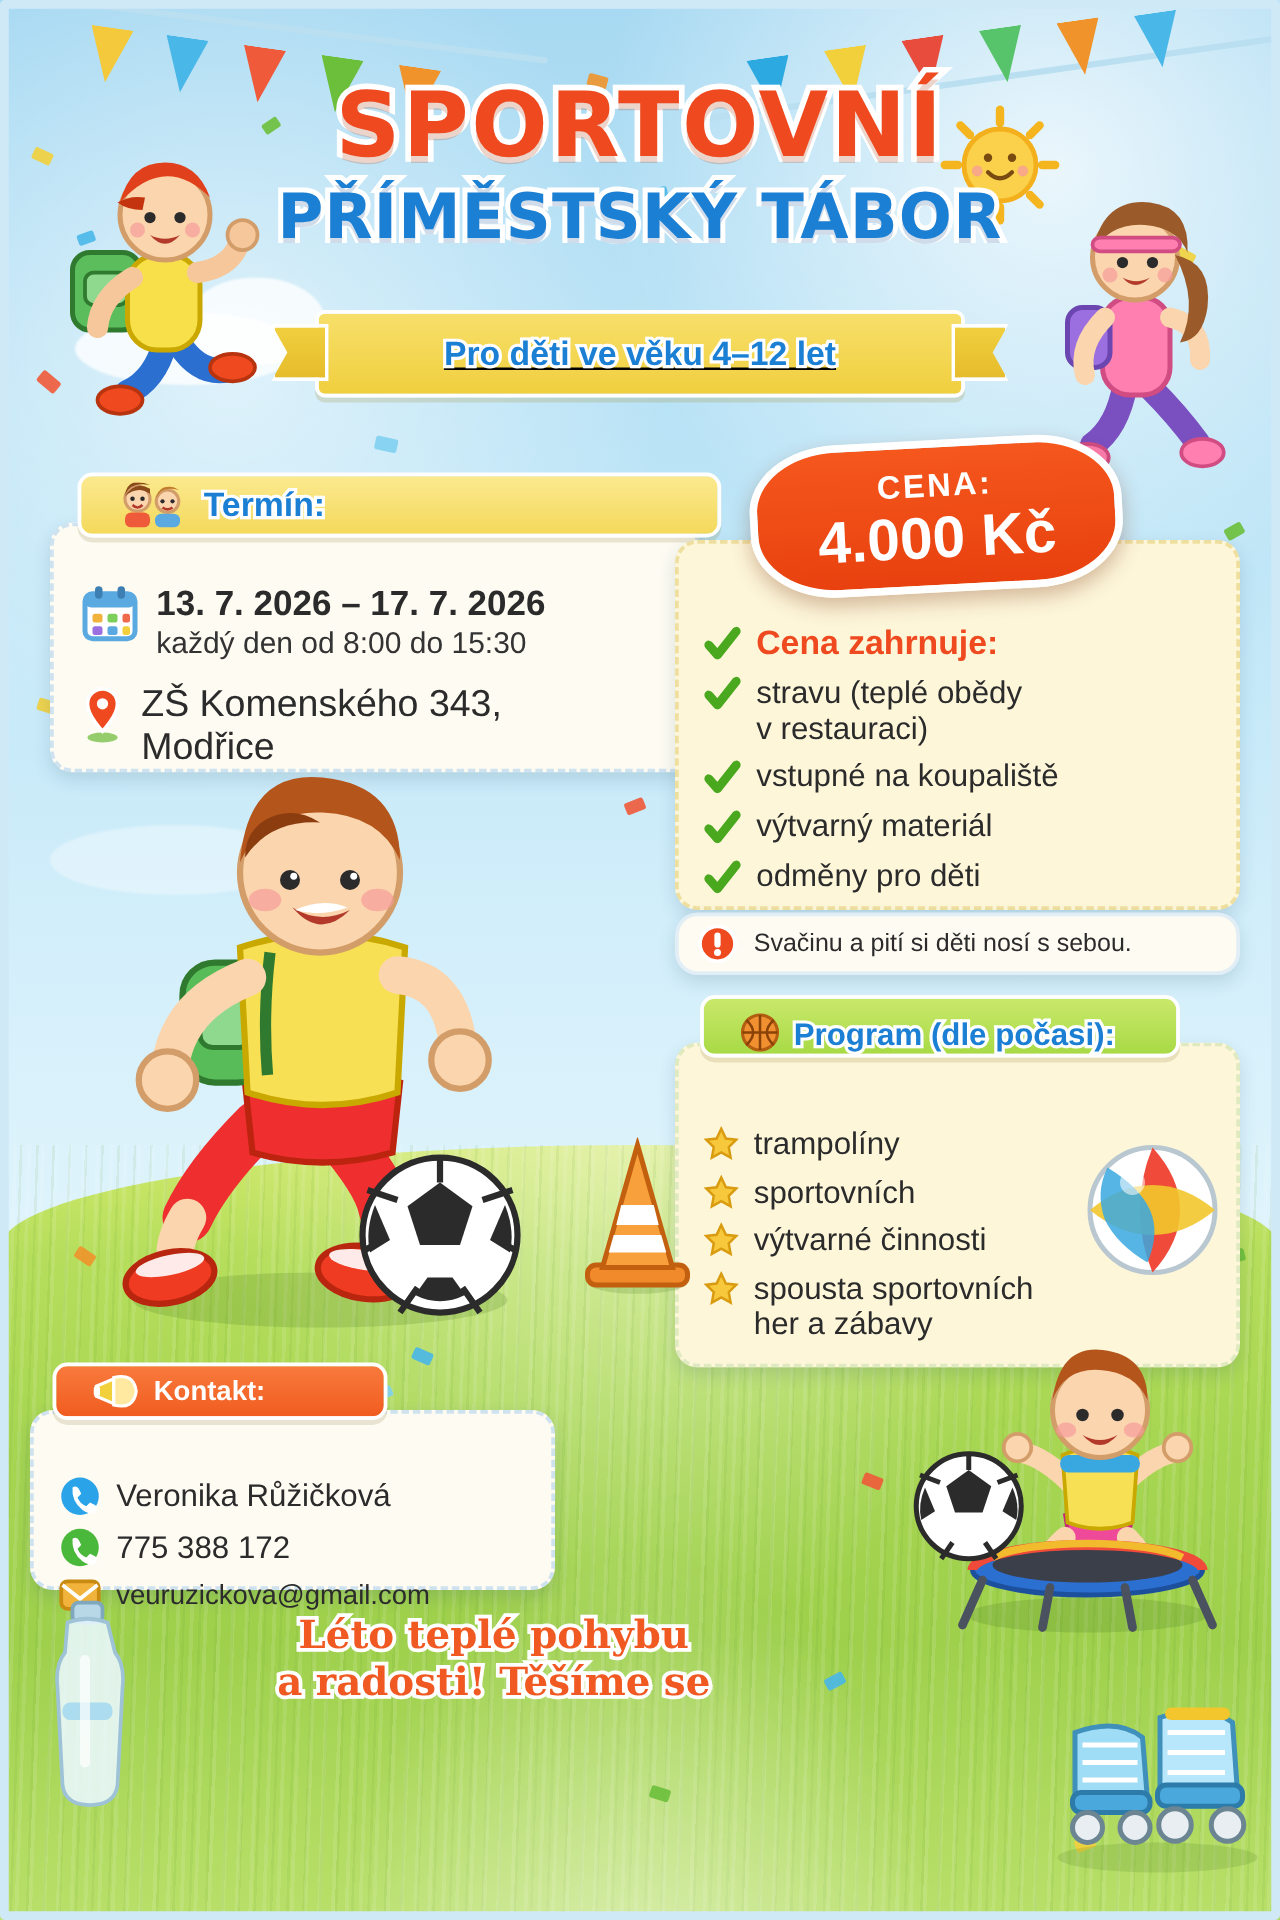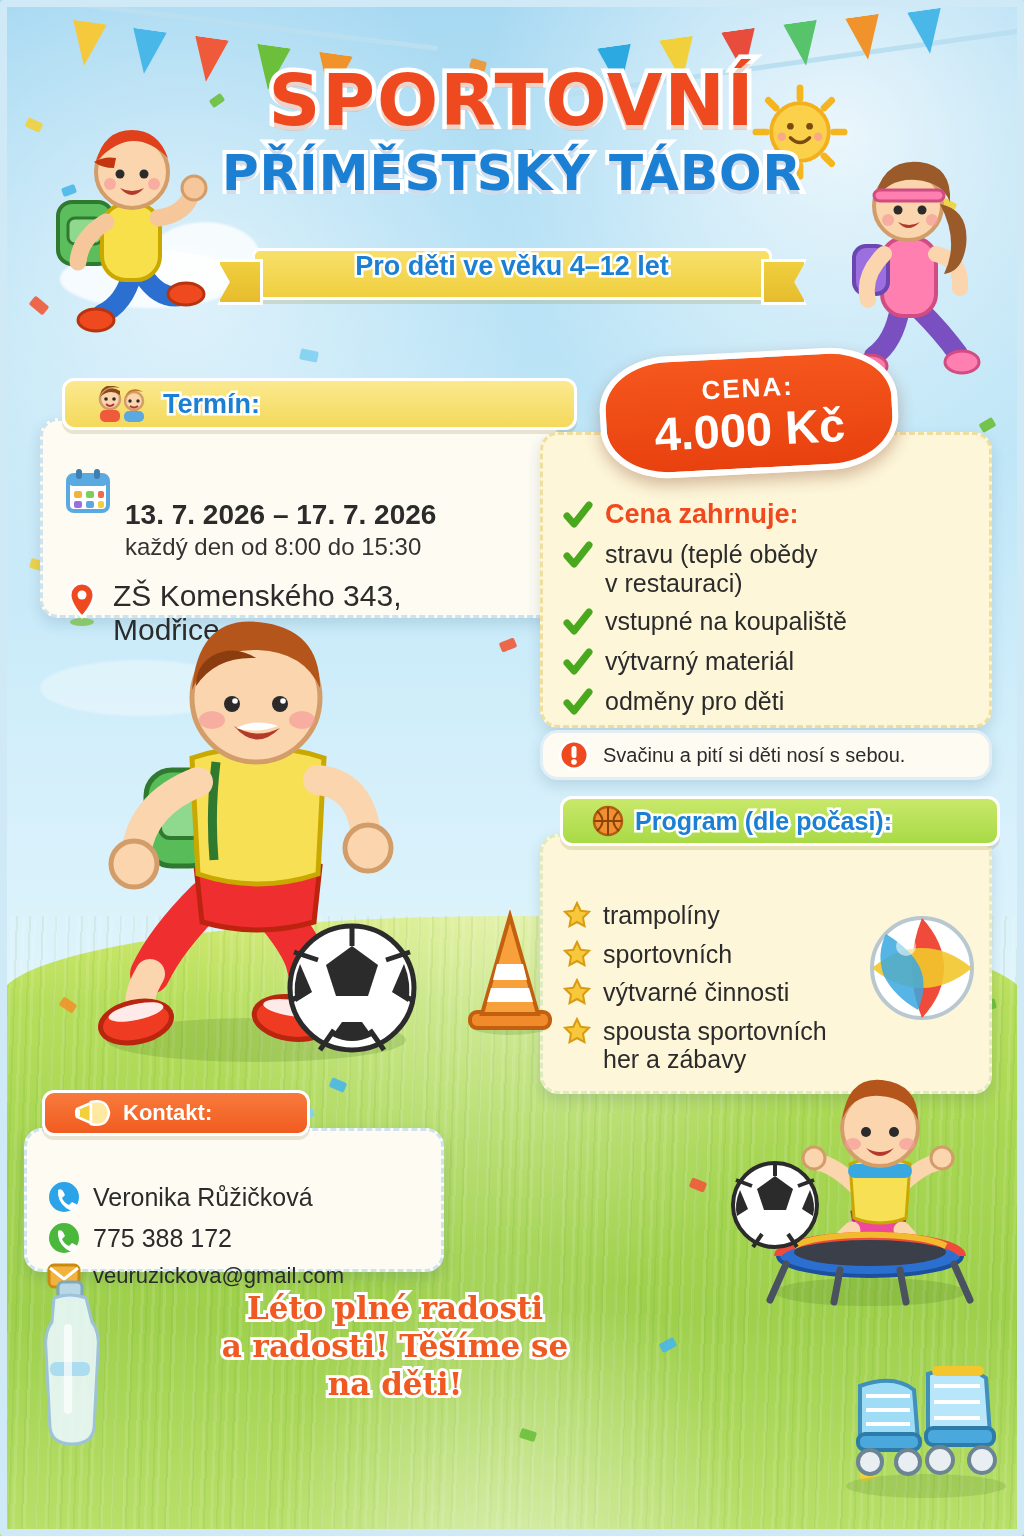--- a/index.html
+++ b/index.html
@@ -84,26 +84,26 @@
     margin-top: 2px;
     font-size: 50px; font-weight: 700; letter-spacing: 1px;
     color: #1b7fd4;
     -webkit-text-stroke: 8px #ffffff;
     paint-order: stroke fill;
     text-shadow: 0 4px 0 rgba(20,80,150,.2);
     font-family: "DejaVu Sans", sans-serif;
   }
   .ribbon {
     position:absolute; left:50%; transform:translateX(-50%);
-    top: 248px; width: 520px; height: 52px;
+    top: 248px; width: 520px; height: 70px;
     background: linear-gradient(#f7df6a, #f0cf3e);
     border: 3px solid #ffffff;
     border-radius: 8px;
     box-shadow: 0 4px 0 rgba(150,120,10,.18);
-    display:flex; justify-content:center;
+    display:flex; align-items:center; justify-content:center;text-decoration:underline;
   }
   .ribbon span {
     font-size: 27px; font-weight: 700; color: #1b7fd4;
     -webkit-text-stroke: 5px #ffffff; paint-order: stroke fill;
   }
   .ribbon::before, .ribbon::after {
     content:""; position:absolute; top:8px; width:40px; height:40px;
     background: linear-gradient(#f0cf3e,#e6bc2c);
     border:3px solid #fff;
   }
@@ -131,21 +131,21 @@
     font-size: 27px; font-weight: 700;
     -webkit-text-stroke: 5px #ffffff; paint-order: stroke fill;
   }
 
   
   #termin-header { left: 62px; top: 378px; width: 515px; height: 52px;
     background: linear-gradient(#fbe98f,#f4d95b); }
   #termin-header .tab-title { color: #1b7fd4; }
   #termin-card { left: 40px; top: 418px; width: 520px; height: 200px; }
   .termin-row { display:flex; align-items:flex-start; gap: 14px; }
-  .termin-dates { font-size: 28px; font-weight: 700; color: #2b2b2b; margin-top: 32px; }
+  .termin-dates { font-size: 28px; font-weight: 700; color: #2b2b2b; }
   .termin-time { font-size: 24px; color: #333; margin-top: 2px; }
   .termin-place { font-size: 30px; color: #2b2b2b; line-height: 1.12; }
 
   
   #cena-badge {
     position:absolute; left: 600px; top: 352px; width: 298px; height: 122px;
     background: linear-gradient(#f5571d,#e8410f);
     border: 6px solid #ffffff;
     border-radius: 70px / 52px;
     box-shadow: 0 7px 16px rgba(120,40,10,.3);
@@ -162,22 +162,22 @@
   .li { display:flex; align-items:flex-start; gap:12px; margin-top: 10px; }
   .li .txt { font-size: 25px; color:#2b2b2b; line-height:1.14; }
 
   
   #note-card { left: 540px; top: 730px; width: 452px; height: 50px;
     display:flex; align-items:center; gap:12px; padding: 0 14px;
     border-style: solid; border-color:#e2eef6; background:#fdfbf2; }
   #note-card .txt { font-size: 20px; color:#2b2b2b; }
 
   
-  #program-header { left: 560px; top: 796px; width: 440px; height: 50px;
-    background: linear-gradient(#c9e86a,#a8da46); }
+  #program-header { left: 560px; top: 796px; width: 384px; height: 50px;
+    background: linear-gradient(#c9e86a,#a8da46); align-items: flex-end; }
   #program-header .tab-title { color:#1b7fd4; font-size: 25px; }
   #program-card { left: 540px; top: 834px; width: 452px; height: 260px; background:#fdf6d9; border-color:#dfeac0; }
 
   
   #kontakt-header { left: 42px; top: 1090px; width: 268px; height: 46px;
     background: linear-gradient(#f87a3c,#f15c20); }
   #kontakt-header .tab-title { color:#ffffff; font-size: 22px; -webkit-text-stroke: 0; }
   #kontakt-card { left: 24px; top: 1128px; width: 420px; height: 144px; }
   .kontakt-row { display:flex; align-items:center; gap:12px; margin-top: 7px; }
   .kontakt-row .txt { font-size: 25px; color:#2b2b2b; }
@@ -637,19 +637,18 @@
 
     <path d="M92 44 q36 -12 58 4 l4 56 h-62 z" fill="#b8e6fa" stroke="#3f90bb" stroke-width="4"></path>
     <rect x="90" y="98" width="68" height="17" rx="7" fill="#4aa8dc" stroke="#2d7ba8" stroke-width="4"></rect>
     <circle cx="104" cy="130" r="13" fill="#e8eef2" stroke="#6b8593" stroke-width="4"></circle>
     <circle cx="146" cy="130" r="13" fill="#e8eef2" stroke="#6b8593" stroke-width="4"></circle>
     <path d="M98 56 h46 M98 72 h46 M98 88 h46" stroke="#ffffff" stroke-width="4"></path>
     <rect x="96" y="36" width="52" height="10" rx="5" fill="#f2c62c"></rect>
   </svg>
 
   <div id="closing">
-    <div>Léto plné radosti</div>
+    <div>Léto teplé pohybu</div>
     <div>a radosti! Těšíme se</div>
-    <div>na děti!</div>
   </div>
 
   <div class="frame-border"></div>
 </div>
 
 </body></html>

